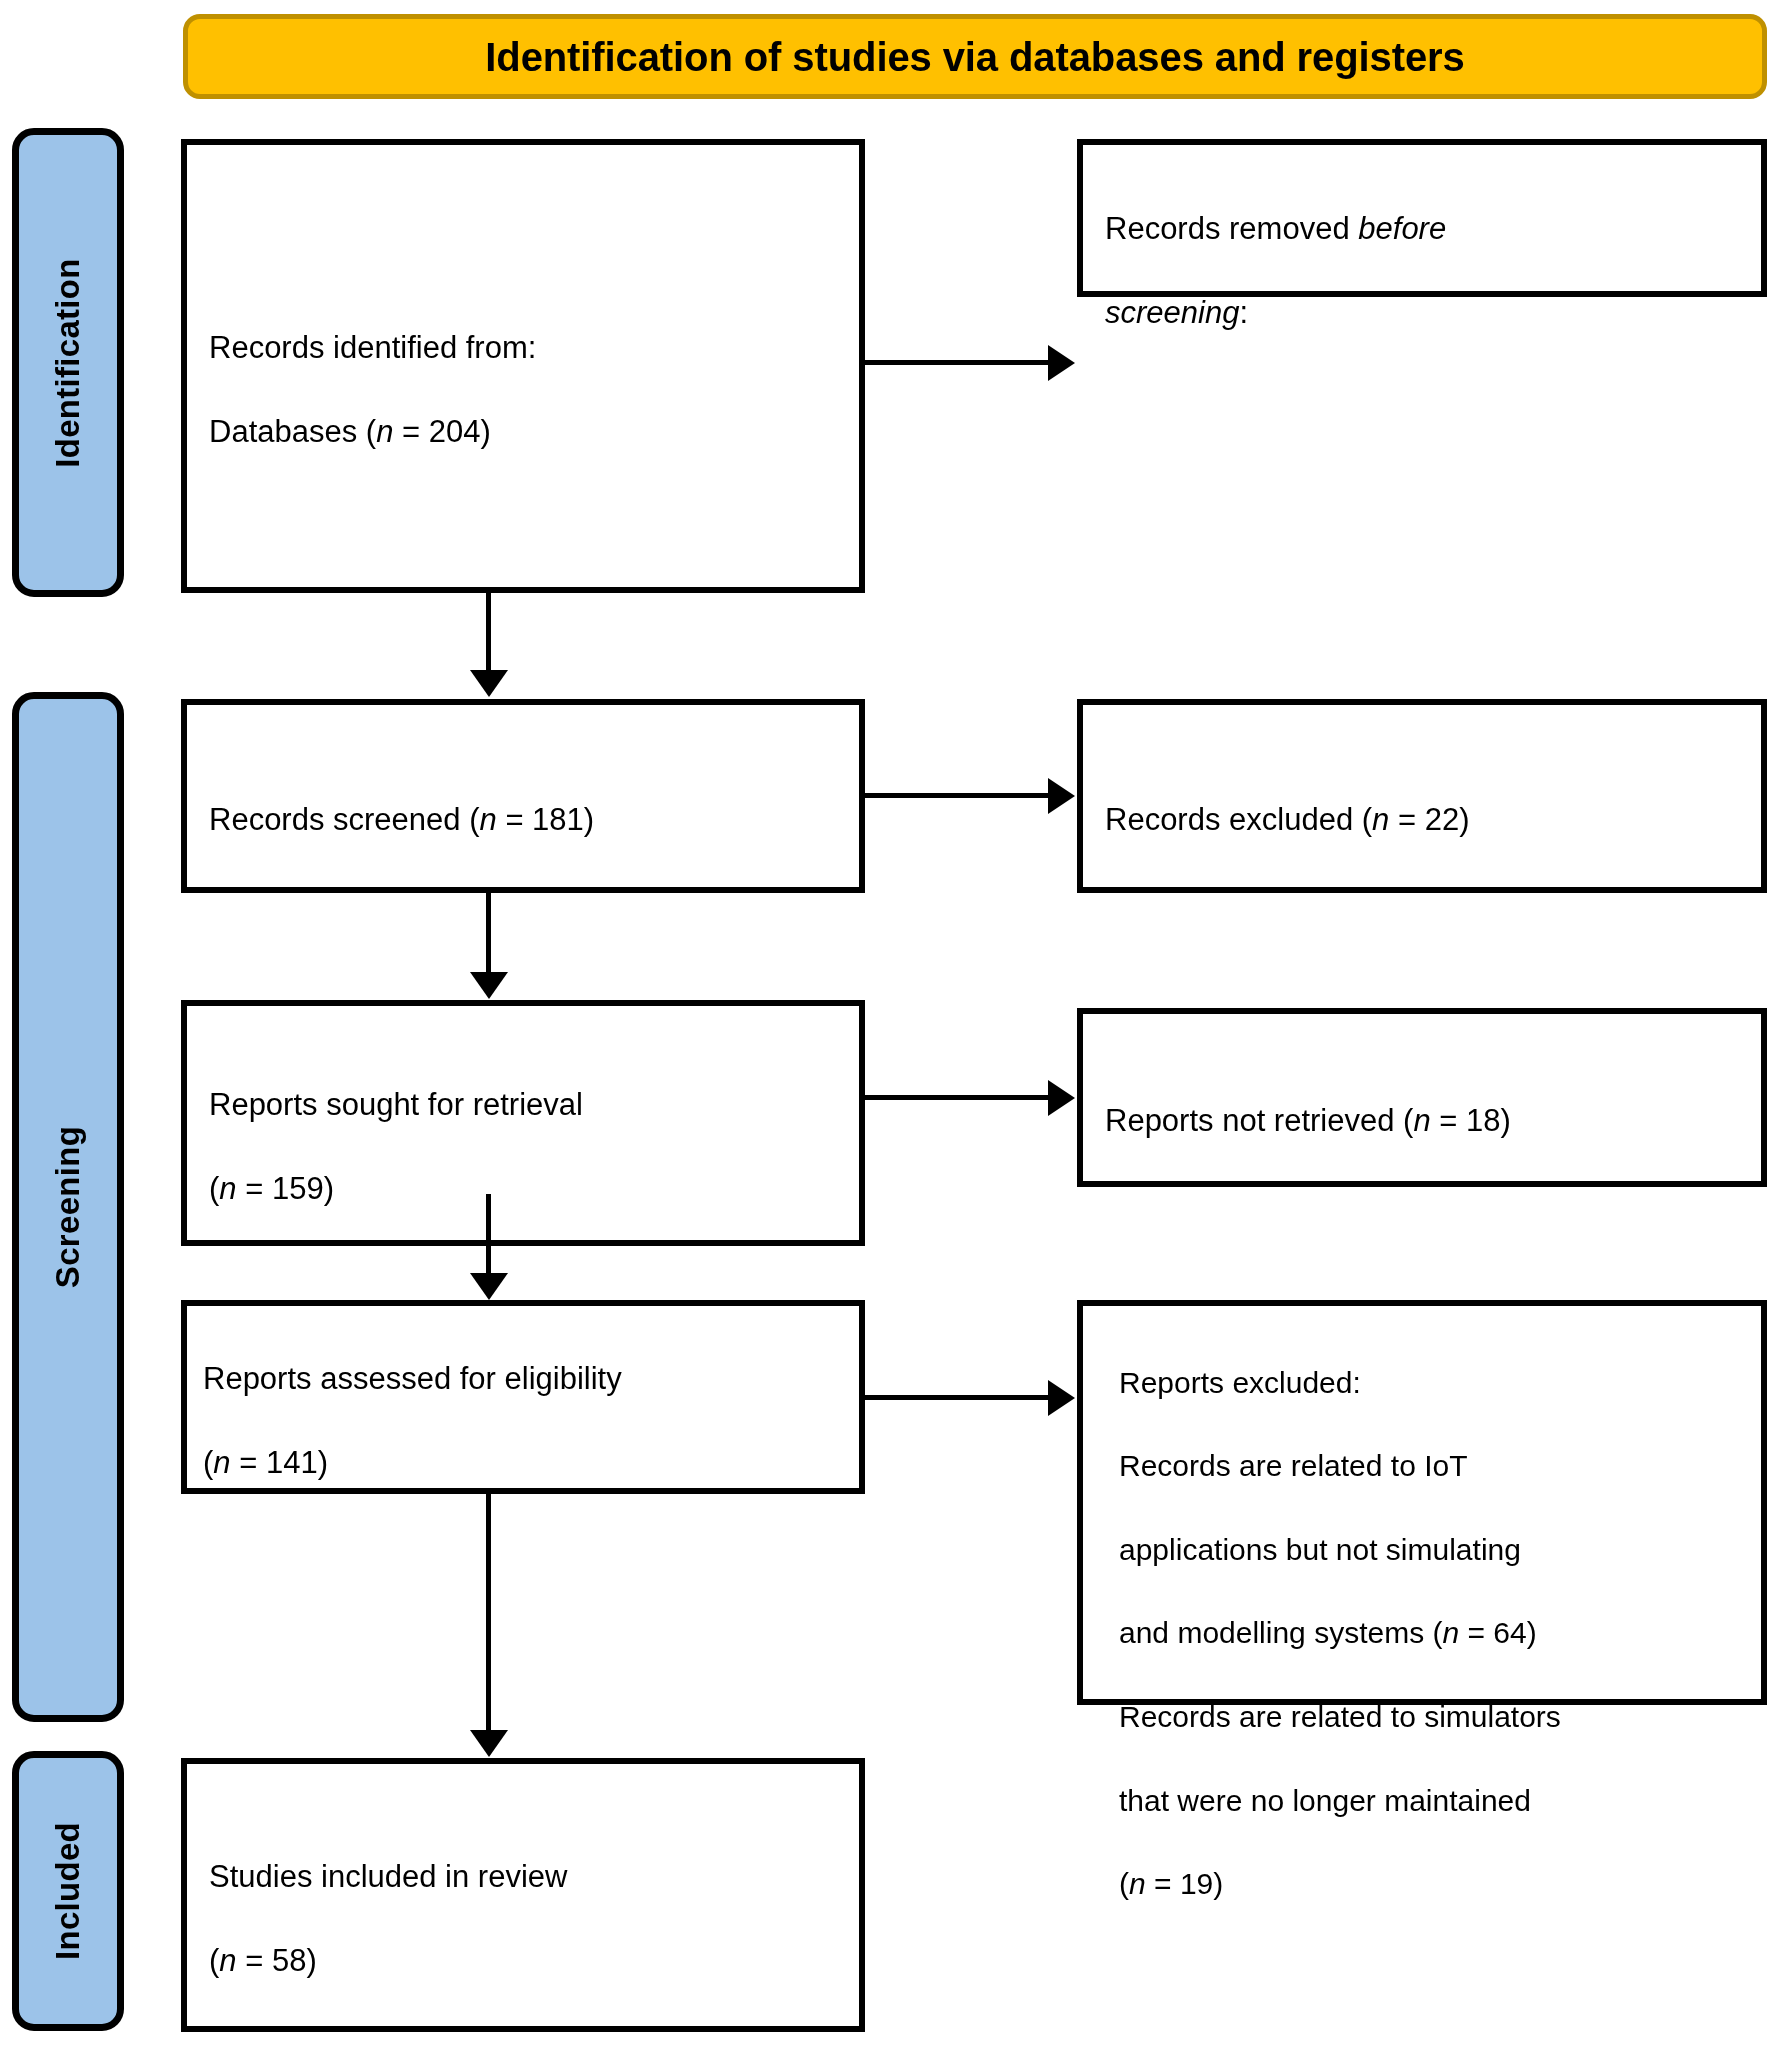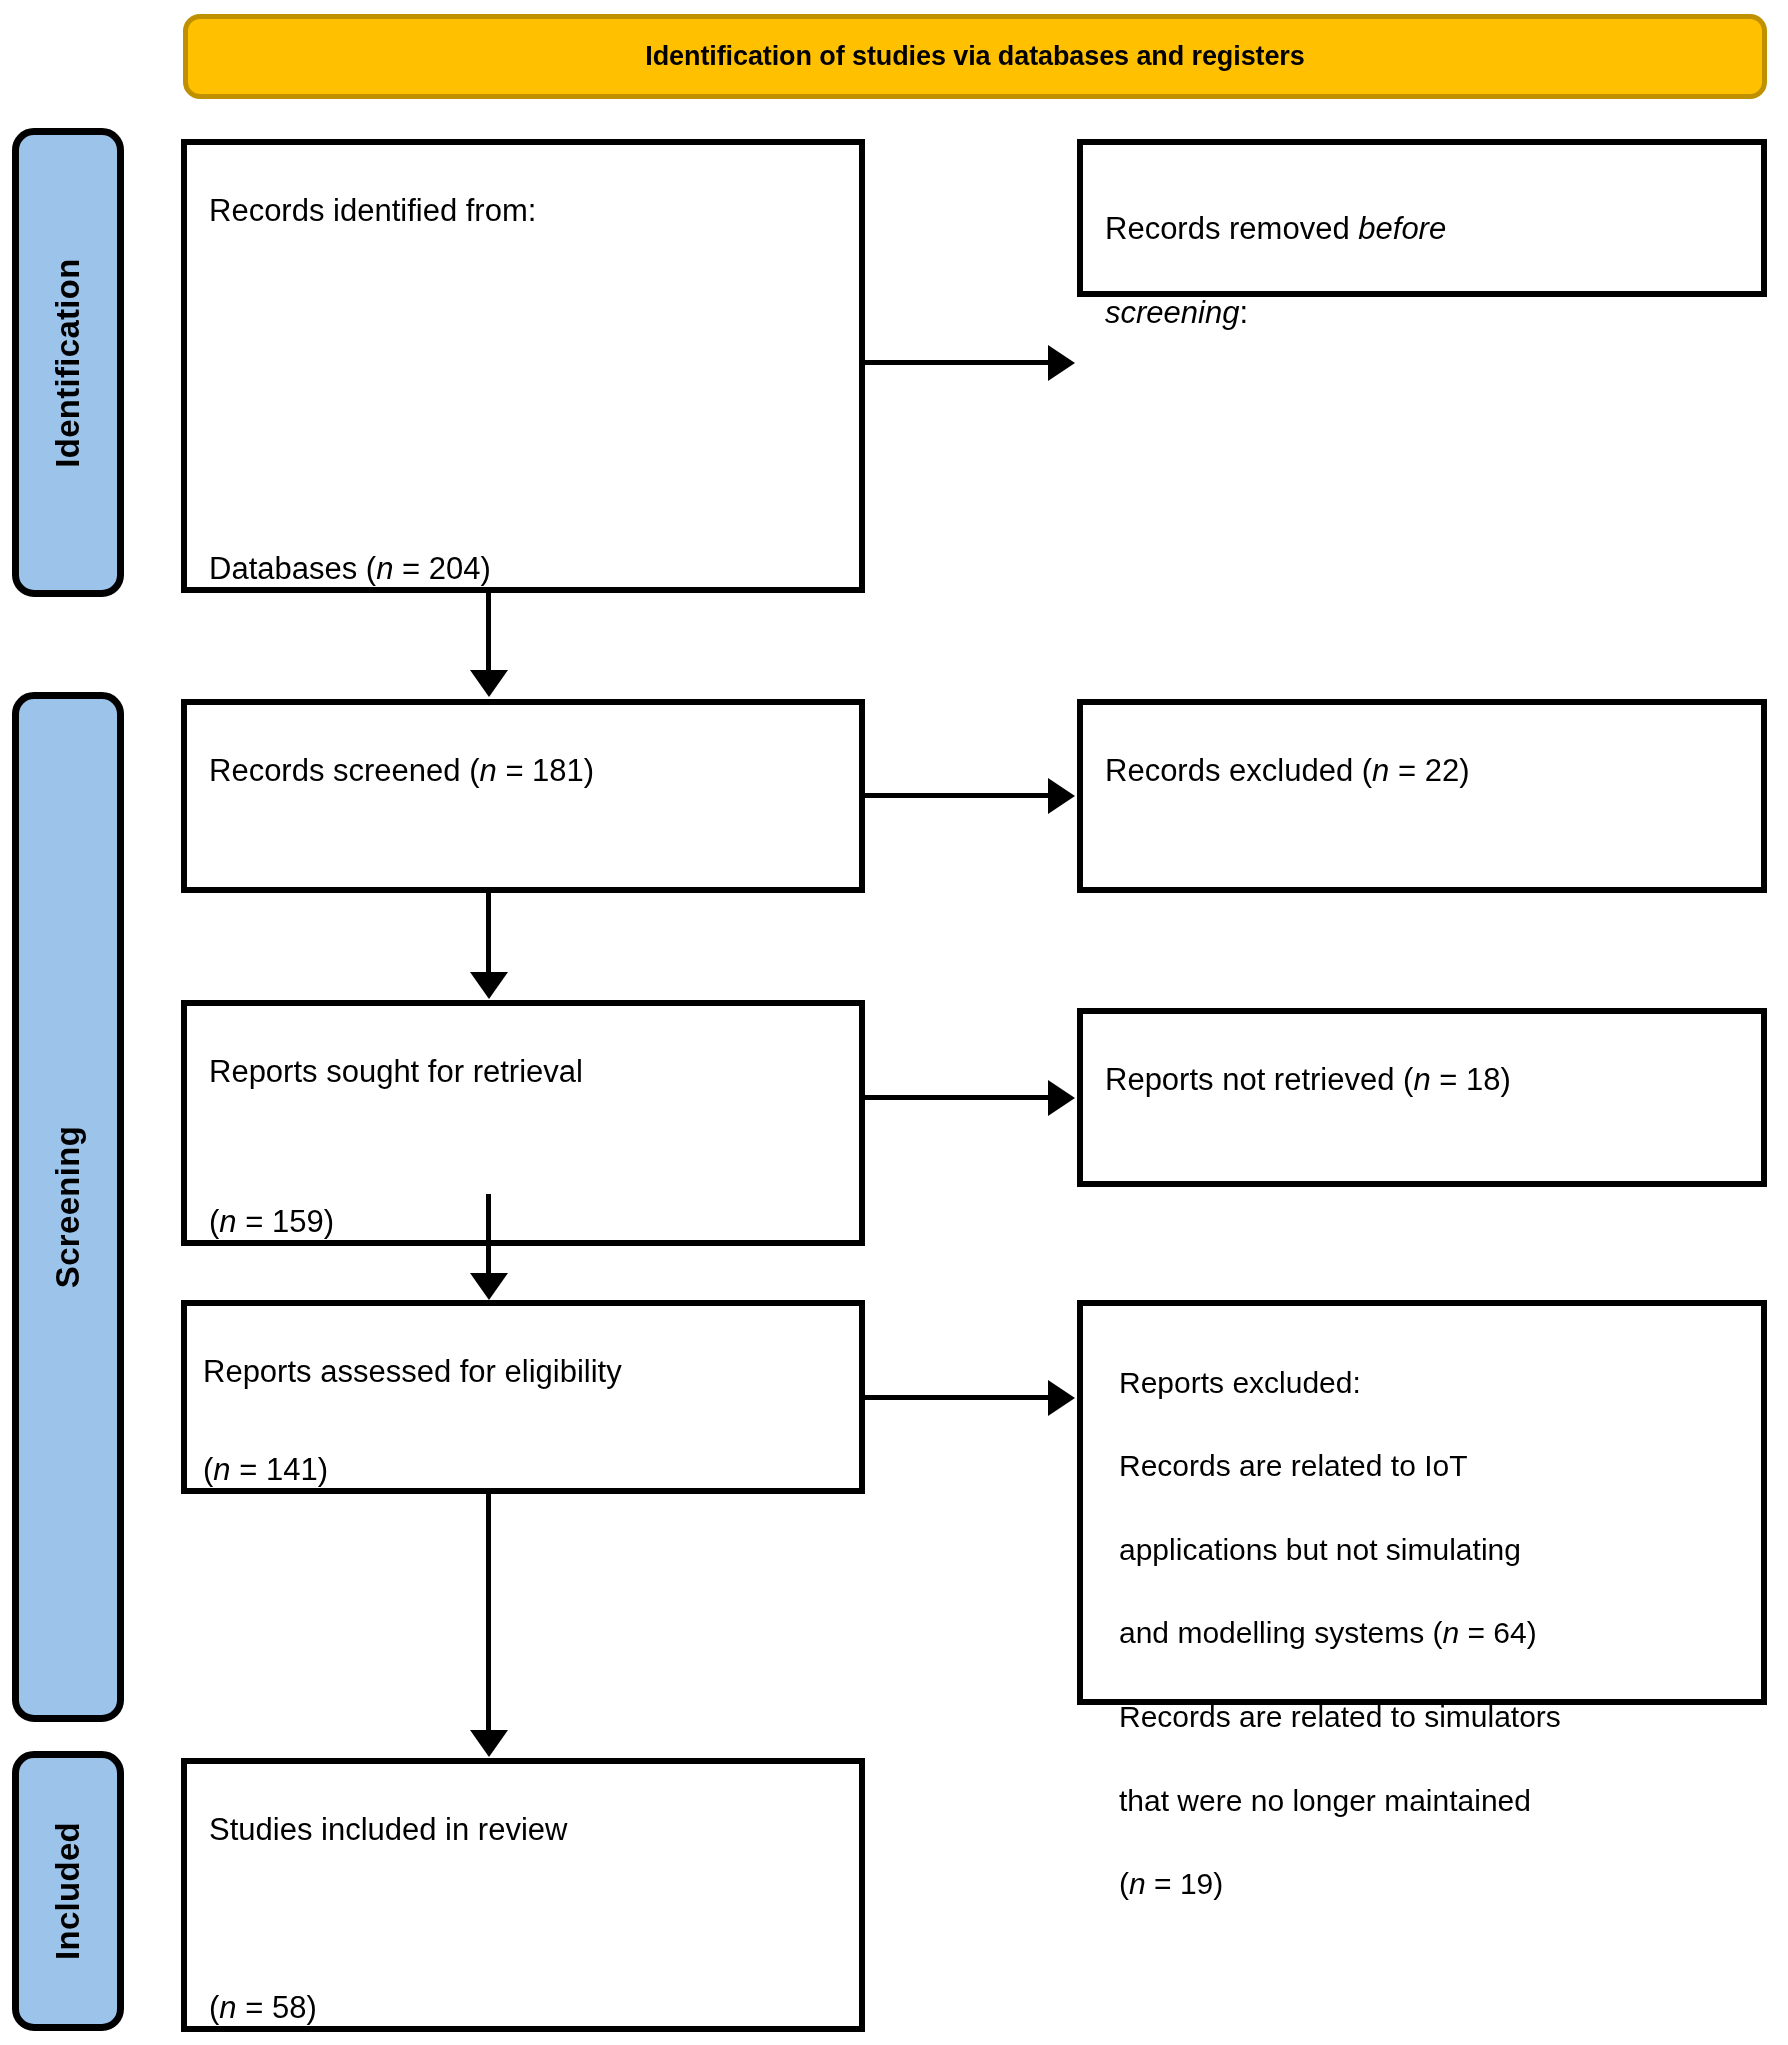--- a/index.html
+++ b/index.html
@@ -28,21 +28,21 @@
     height: 85px;
     background: #FFC000;
     border: 5.9px solid #BF9000;
     border-radius: 17px;
     box-sizing: border-box;
     display: flex;
     align-items: center;
     justify-content: center;
   }
   .header-title {
-    font-size: 27px;
+    font-size: 40px;
     font-weight: bold;
     color: #000000;
     letter-spacing: -0.1px;
     text-align: center;
     line-height: 1.1;
   }
 
   
   .stage-pill {
     position: absolute;
@@ -68,21 +68,21 @@
   #stage-included       { left: 11.7px; top: 1751px; width: 112px; height: 280px; }
 
   
   .flow-box {
     position: absolute;
     background: #ffffff;
     border: 6.5px solid #000000;
     box-sizing: border-box;
     display: flex;
     flex-direction: column;
-    justify-content: space-between;
+    justify-content: center;
     padding: 0 22px;
   }
   .flow-box .line {
     font-size: 31px;
     color: #000000;
     line-height: 1.20;
     white-space: nowrap;
     margin-top: 47px;
   }
   .flow-box em { font-style: italic; }

